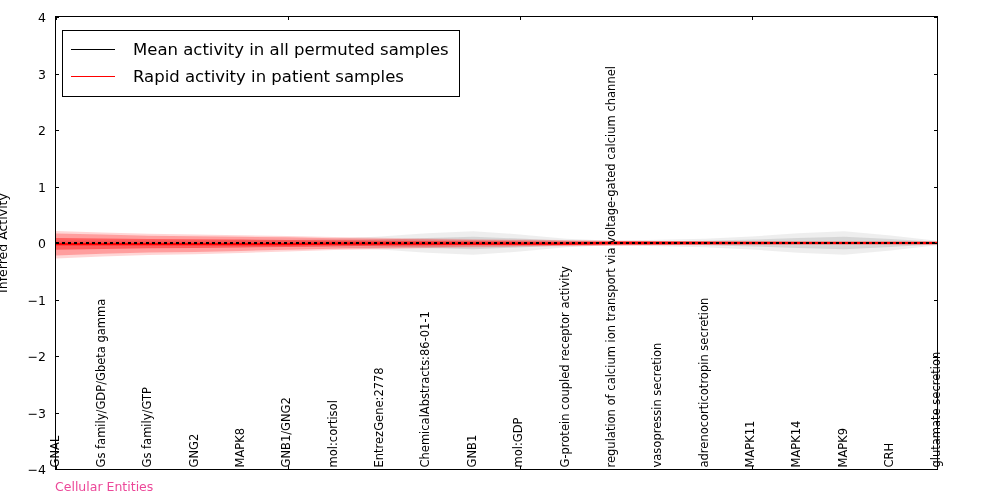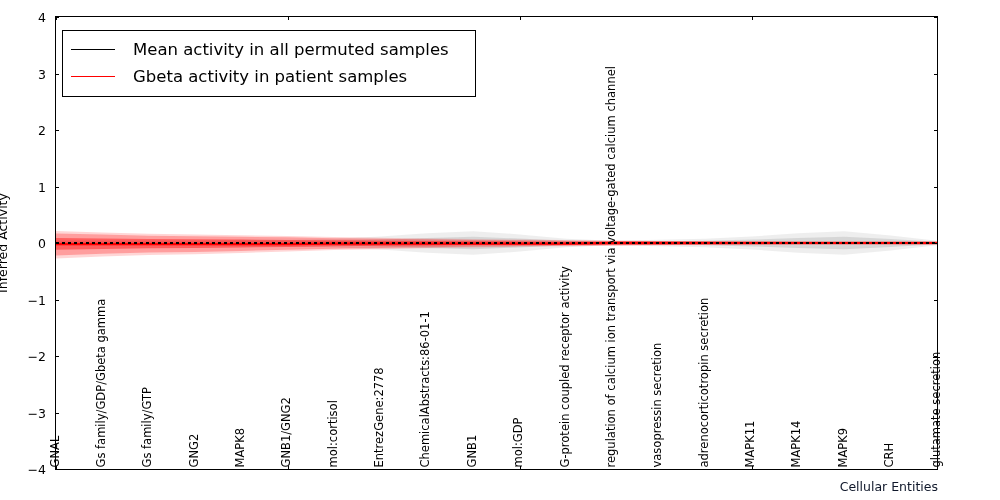--- a/index.html
+++ b/index.html
@@ -51,23 +51,23 @@
     color: #000000;
     white-space: nowrap;
     width: 160px;
     text-align: center;
   }
   #xlabel {
     position: absolute;
     left: 55px;
     top: 479px;
     width: 883px;
-    text-align: right;
+    text-align: left;
     font-size: 12.5px;
-    color: #0f172a;
+    color: #ec4899;
   }
   .ytick-label {
     position: absolute;
     right: 0;
     width: 42px;
     text-align: right;
     font-size: 12.5px;
     color: #000000;
     transform: translateY(-50%);
   }
@@ -112,21 +112,21 @@
     transform: rotate(-90deg);
     z-index: 35;
     line-height: 1;
   }
   #legend {
     position: absolute;
     left: 62px;
     top: 30px;
     border: 1.3px solid #000000;
     background: #ffffff;
-    padding: 5px 26px 6px 8px;
+    padding: 5px 10px 6px 8px;
     z-index: 45;
     box-sizing: border-box;
   }
   .legend-row {
     display: flex;
     align-items: center;
     height: 27px;
   }
   .legend-swatch {
     width: 44px;
@@ -234,17 +234,17 @@
       <div class="xtick-label" style="left: 941.5px; top: 455.5px;">glutamate secretion</div>
     </div>
 
   <div id="legend">
     <div class="legend-row">
       <span class="legend-swatch" style="border-top-color: rgb(0, 0, 0);"></span>
       <span class="legend-label">Mean activity in all permuted samples</span>
     </div>
     <div class="legend-row">
       <span class="legend-swatch" style="border-top-color: rgb(255, 0, 0);"></span>
-      <span class="legend-label">Gbeta activity in patient samples</span>
+      <span class="legend-label">Rapid activity in patient samples</span>
     </div>
   </div>
 
 </div>
 
 </body></html>

